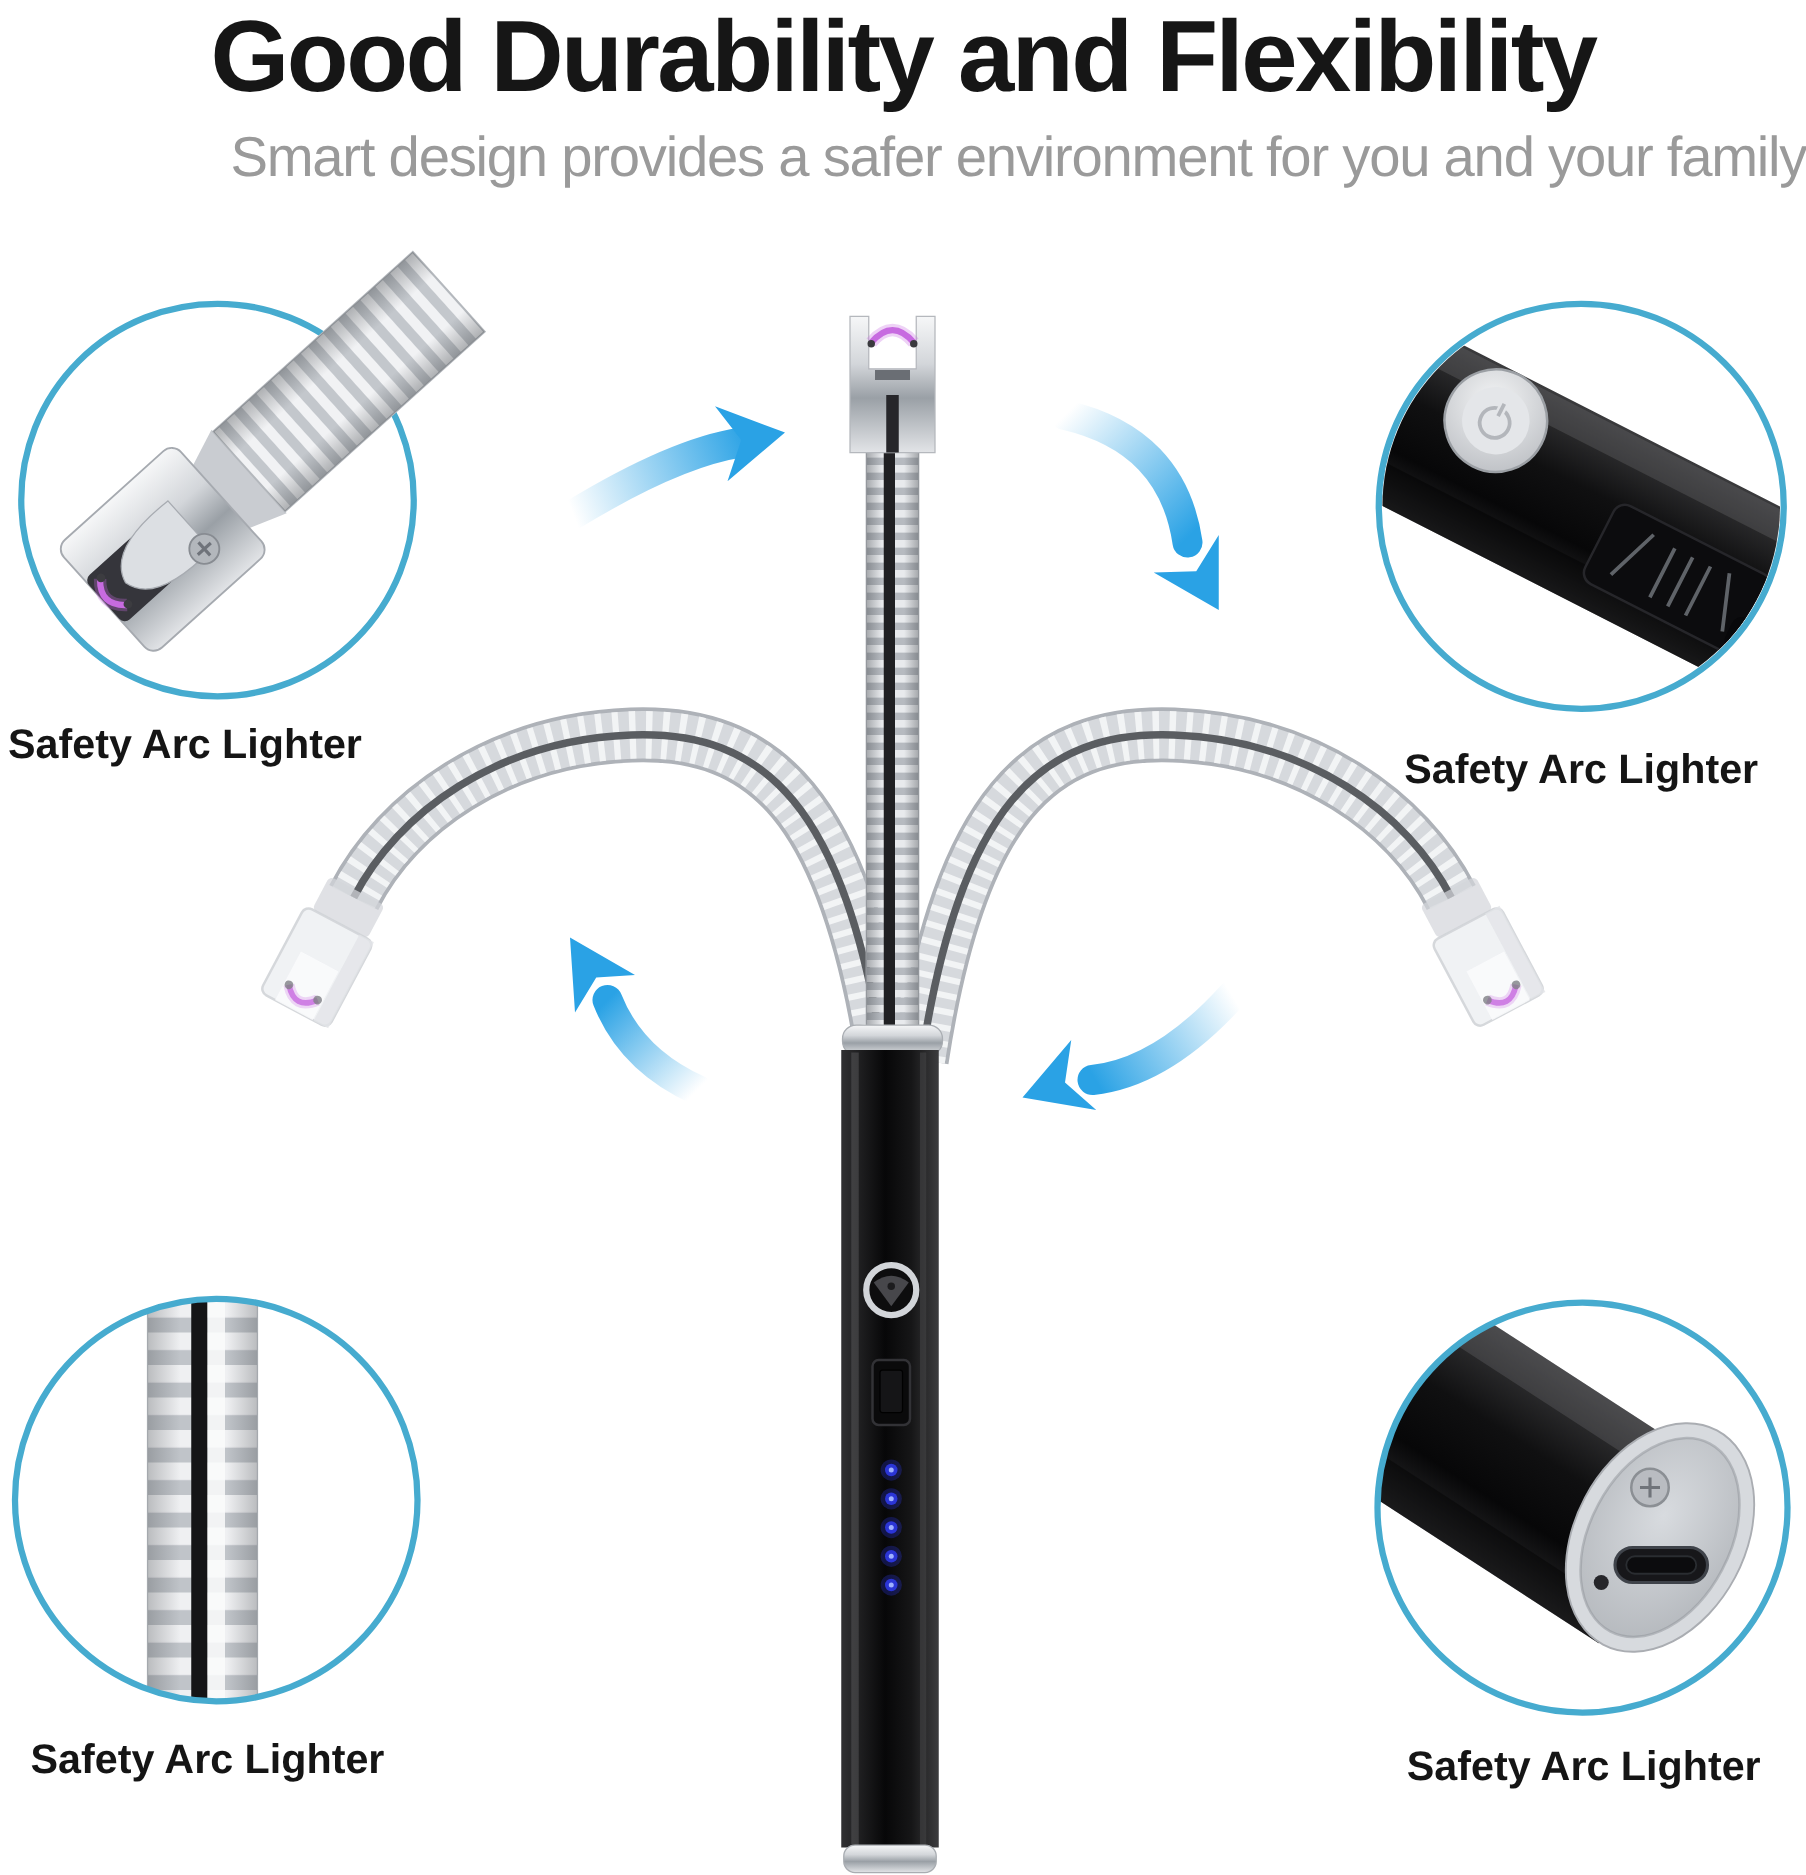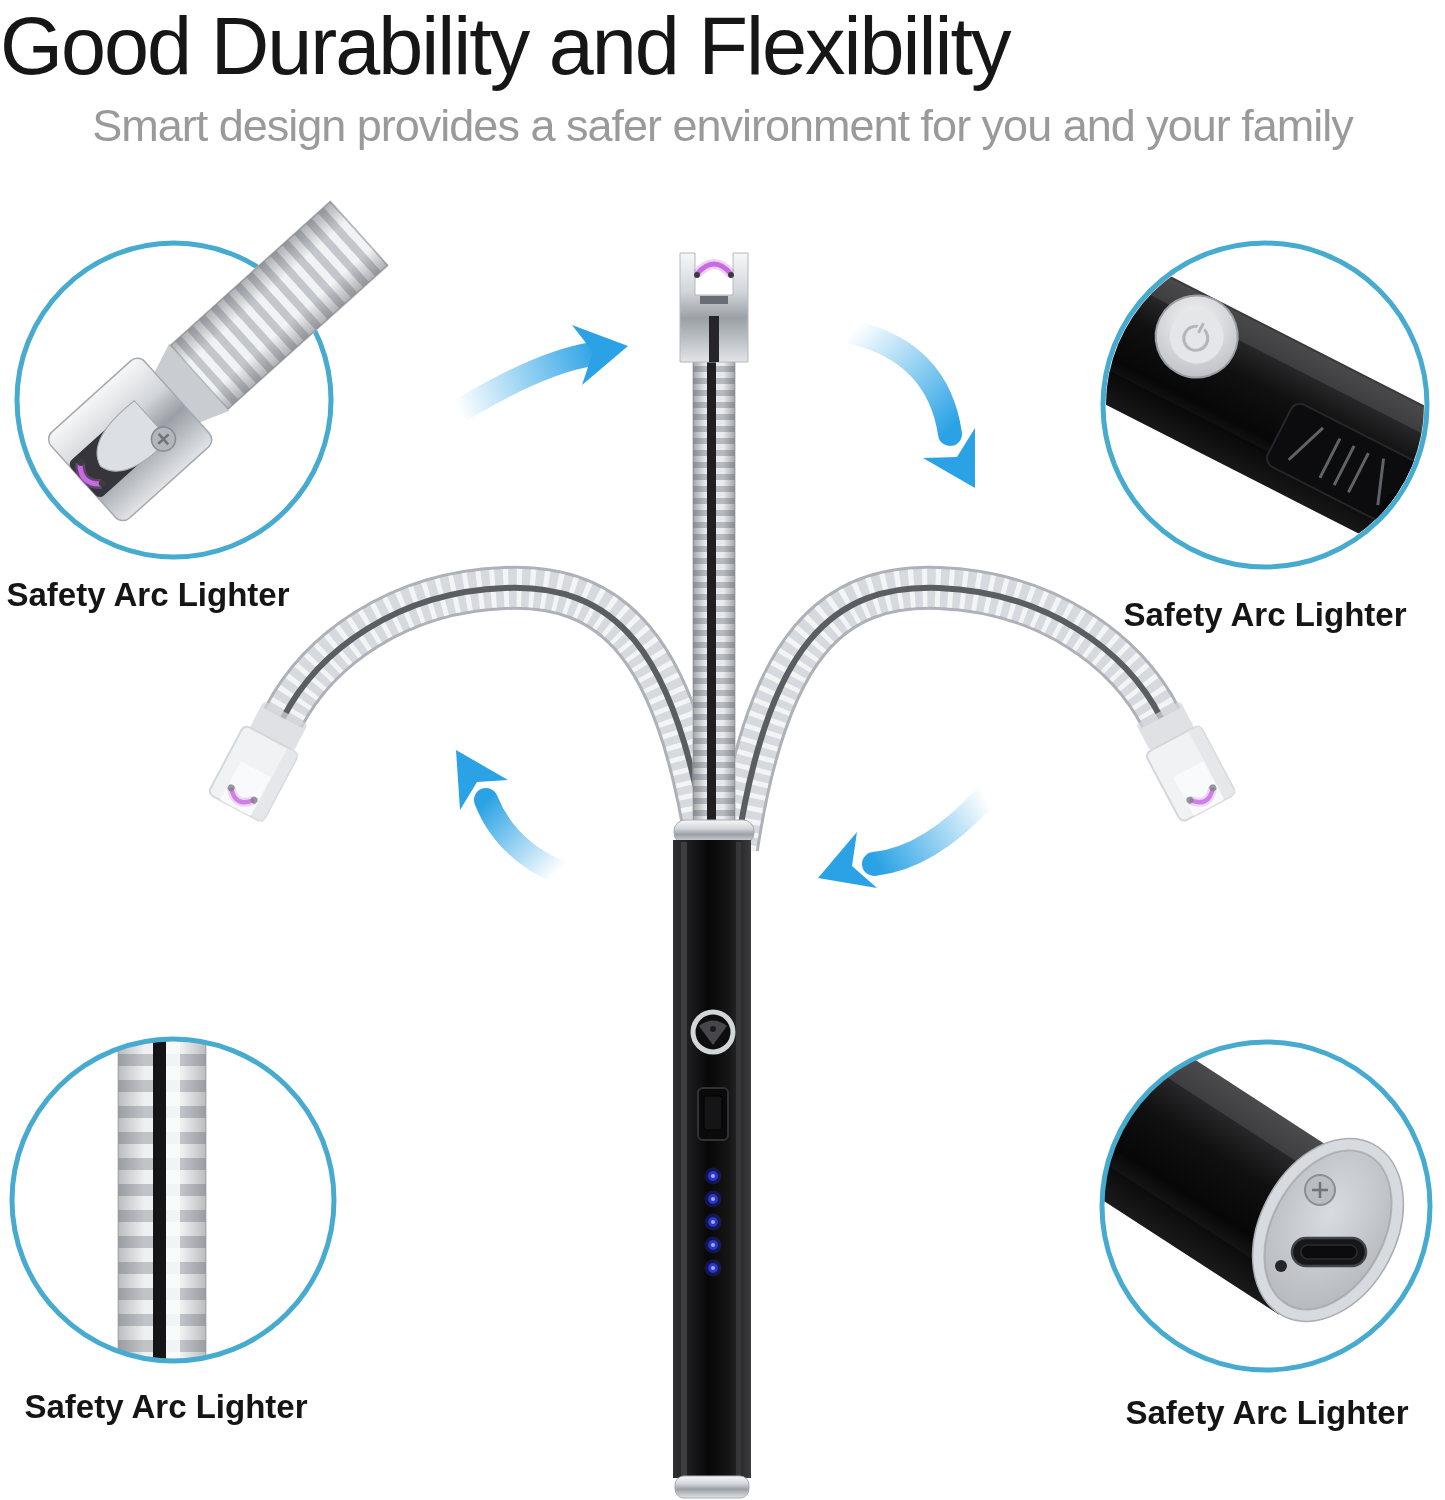--- a/index.html
+++ b/index.html
@@ -8,25 +8,25 @@
     --arc-purple:#c76be0;
     --led-blue:#2b35d6;
   }
   *{margin:0;padding:0;box-sizing:border-box;}
   html,body{background:#ffffff;}
   .stage{
     position:relative;width:1445px;height:1500px;overflow:hidden;background:#ffffff;
     font-family:"Liberation Sans","DejaVu Sans",sans-serif;
   }
   .title{
-    position:absolute;top:0px;left:0;width:100%;text-align:left;
-    font-size:81px;font-weight:400;color:#161616;letter-spacing:-2px;line-height:1.15;
+    position:absolute;top:0px;left:0;width:100%;text-align:center;
+    font-size:81px;font-weight:700;color:#161616;letter-spacing:-2px;line-height:1.15;
   }
   .subtitle{
-    position:absolute;top:100px;left:0;width:100%;text-align:center;
+    position:absolute;top:100px;left:0;width:100%;text-align:right;
     font-size:45px;font-weight:400;color:#9a9a9a;letter-spacing:-1px;
   }
   .callout-label{
     position:absolute;text-align:center;font-size:33px;font-weight:700;color:#151515;
     white-space:nowrap;
   }
   .label-tl{left:-2px;top:576px;width:300px;}
   .label-tr{left:1100px;top:596px;width:330px;}
   .label-bl{left:16px;top:1388px;width:300px;}
   .label-br{left:1102px;top:1394px;width:330px;}

